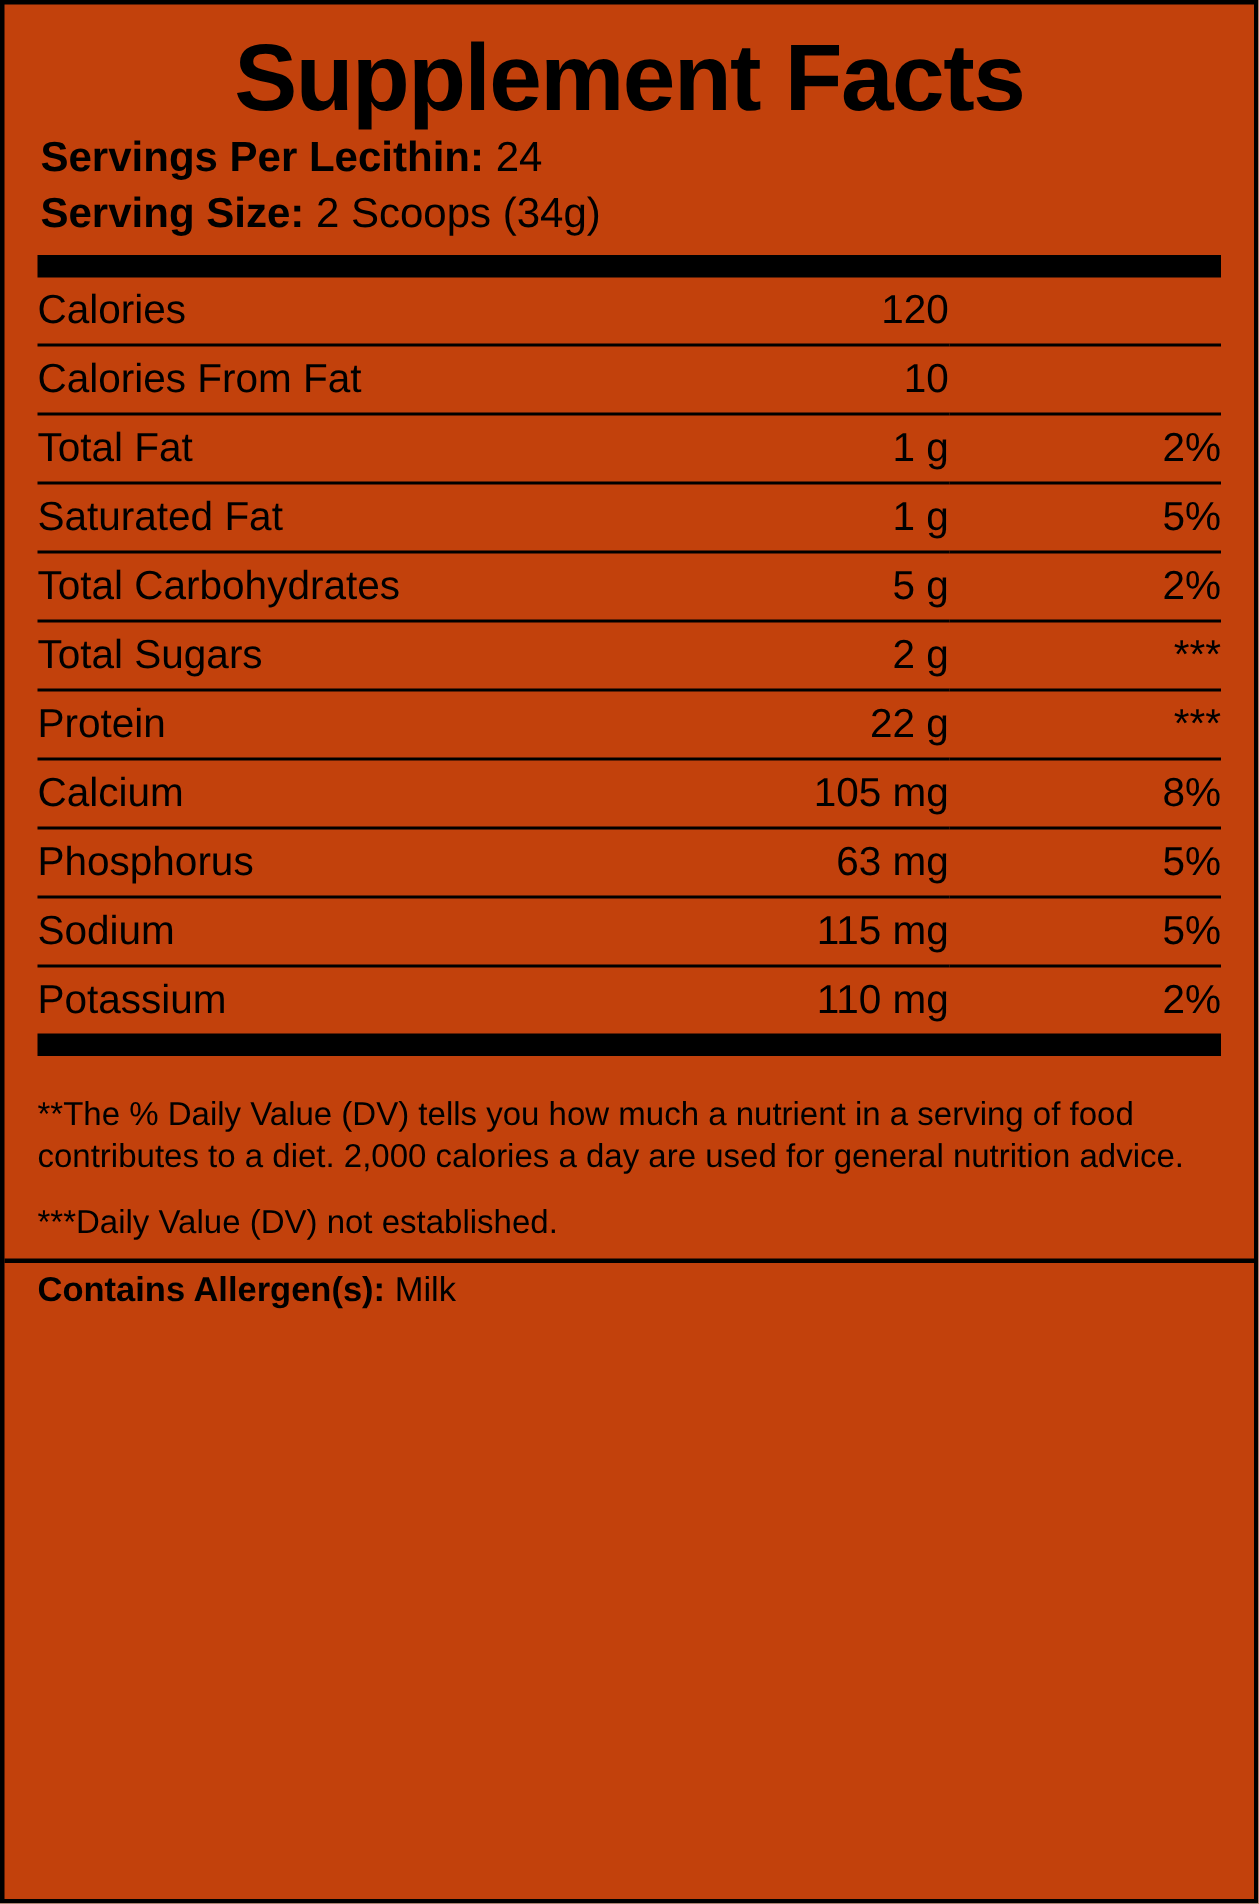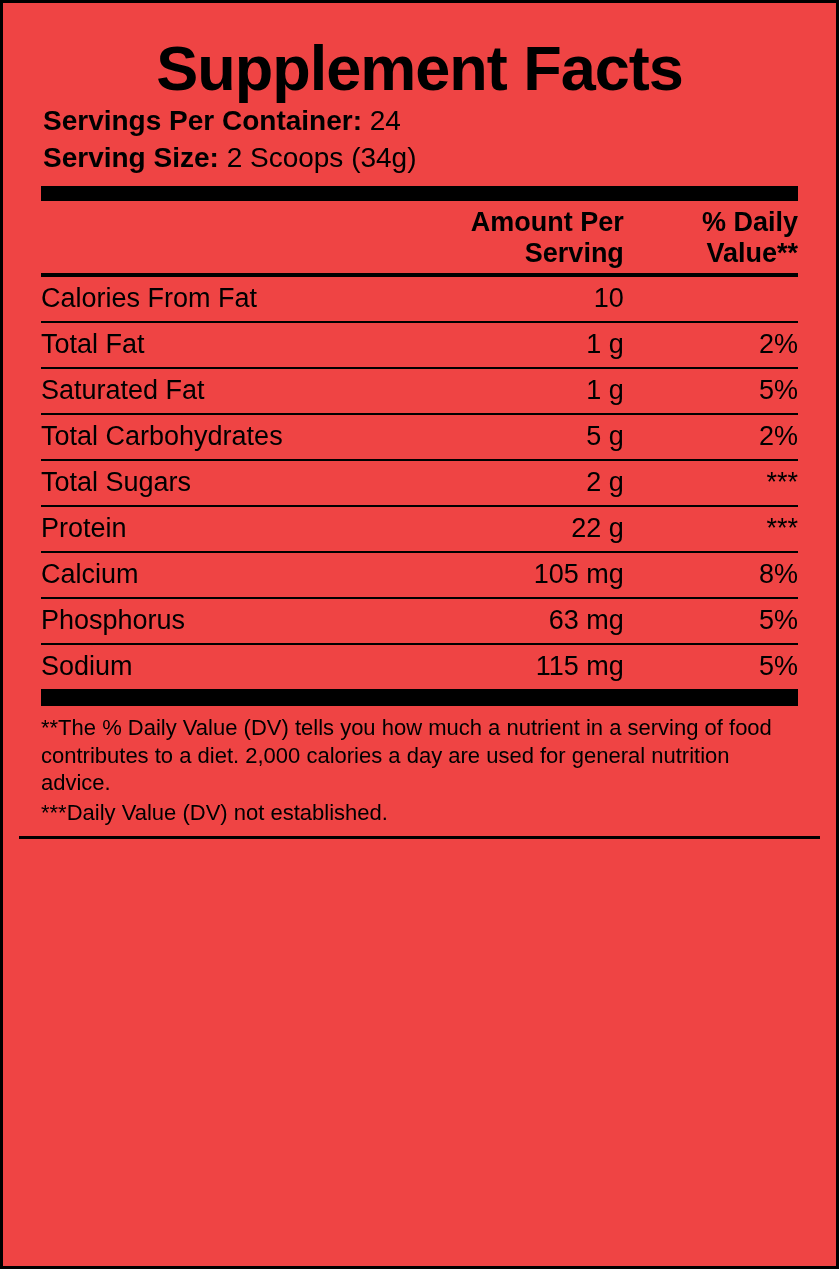--- a/index.html
+++ b/index.html
@@ -10,23 +10,23 @@
   body {
     font-family: "Liberation Sans", sans-serif;
     color: #000000;
     -webkit-font-smoothing: antialiased;
   }
   .panel {
     width: 839px;
     height: 1269px;
     box-sizing: border-box;
     border: 3px solid #000;
-    padding: 16px;
+    padding: 0;
     position: relative;
-    background: #ef4444;
+    background: #c2410c;
   }
   .inner {
     padding: 10px 22px 0 22px;
   }
   .title {
     font-size: 63px;
     font-weight: bold;
     letter-spacing: -1px;
     line-height: 1.0;
     margin: 8px 0 2px 0;
@@ -74,21 +74,21 @@
     height: 15px;
     background: #000;
     margin: 0;
   }
   .footnotes {
     font-size: 22px;
     line-height: 1.25;
     padding: 8px 0 0 0;
   }
   .footnotes p {
-    margin: 0 0 2px 0;
+    margin: 17px 0 2px 0;
   }
   .divider-bottom {
     height: 3px;
     background: #000;
     margin: 10px 0 0 0;
     width: 100%;
   }
   .ingredients {
     font-size: 23px;
     line-height: 1.28;
@@ -103,38 +103,38 @@
 </style>
 </head>
 <body>
 
 <div class="panel">
   <div class="inner">
 
     <div class="title">Supplement Facts</div>
 
     <div class="servings-line">
-      <b>Servings Per Container:</b>
+      <b>Servings Per Lecithin:</b>
       <span>24</span>
     </div>
 
     <div class="servings-line">
       <b>Serving Size:</b>
       <span>2 Scoops (34g)</span>
     </div>
 
     <div class="rule-thick"></div>
 
     <table class="facts">
       <tbody>
-        <tr class="head">
-          <td class="c-name"></td>
-          <td class="c-amt">Amount Per Serving</td>
-          <td class="c-dv">% Daily Value**</td>
-        </tr>
+      <tr>
+            <td class="c-name">Calories</td>
+            <td class="c-amt">120</td>
+            <td class="c-dv"></td>
+          </tr>
           <tr>
             <td class="c-name indent">Calories From Fat</td>
             <td class="c-amt">10</td>
             <td class="c-dv"></td>
           </tr>
           <tr>
             <td class="c-name">Total Fat</td>
             <td class="c-amt">1 g</td>
             <td class="c-dv">2%</td>
           </tr>
@@ -165,28 +165,36 @@
           </tr>
           <tr>
             <td class="c-name">Phosphorus</td>
             <td class="c-amt">63 mg</td>
             <td class="c-dv">5%</td>
           </tr>
           <tr>
             <td class="c-name">Sodium</td>
             <td class="c-amt">115 mg</td>
             <td class="c-dv">5%</td>
+          </tr>
+          <tr class="no-rule">
+            <td class="c-name">Potassium</td>
+            <td class="c-amt">110 mg</td>
+            <td class="c-dv">2%</td>
           </tr>
         </tbody>
     </table>
 
     <div class="rule-thick-bottom"></div>
 
     <div class="footnotes">
       <p>**The % Daily Value (DV) tells you how much a nutrient in a serving of food contributes to a diet. 2,000 calories a day are used for general nutrition advice.</p>
       <p>***Daily Value (DV) not established.</p>
     </div>
   </div>
 
   <div class="divider-bottom"></div>
 
 
+  <div class="allergens">
+    <b>Contains Allergen(s):</b><span> Milk</span>
+  </div>
 </div>
 
 </body></html>

